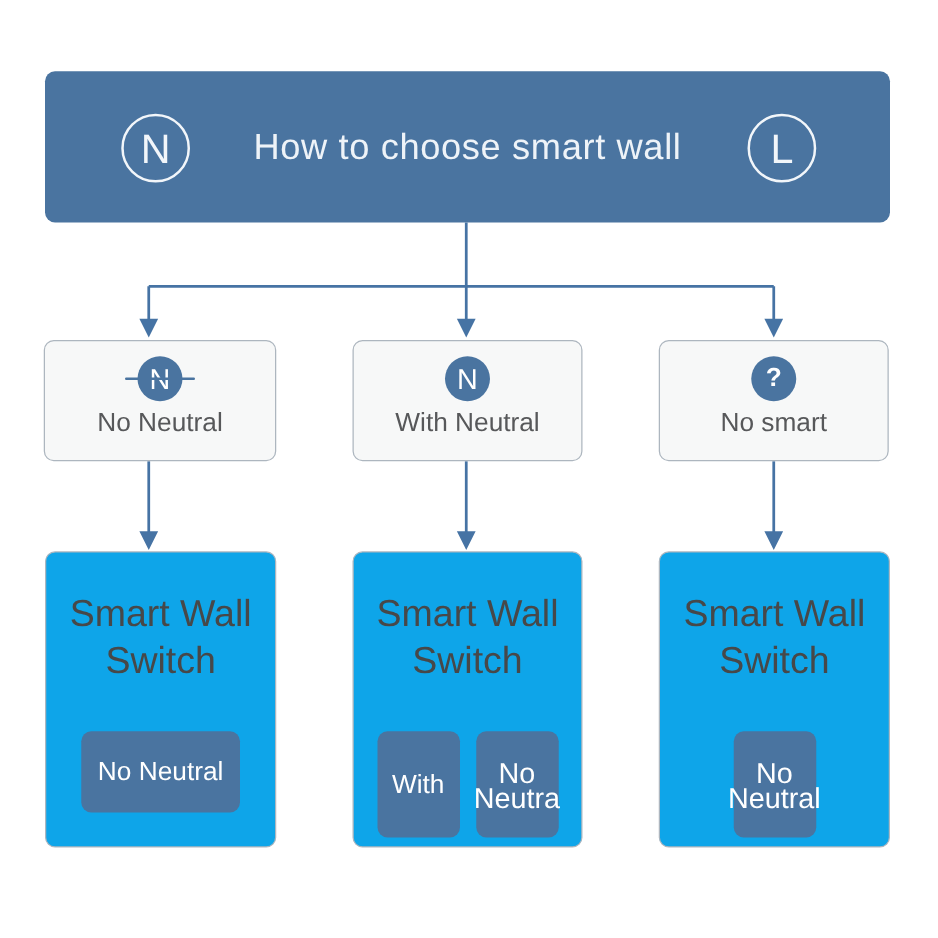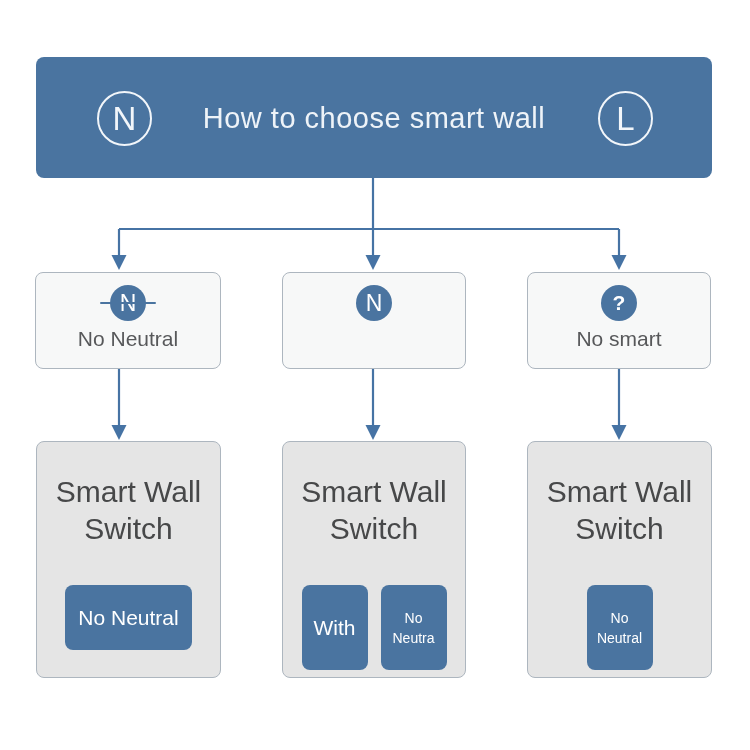--- a/index.html
+++ b/index.html
@@ -43,41 +43,41 @@
   }
   .badge-circle.q{font-weight:700;font-size:21px;}
   .strike-line{
     position:absolute;left:-10px;right:-10px;top:16.5px;height:2.6px;
     background:#4a74a0;border-radius:1px;
   }
   .option-label{margin-top:6px;color:#57585a;font-size:21px;}
   
   .result-box{
     position:absolute;top:441px;height:237px;box-sizing:border-box;
-    background:#e5e5e5;border:1.5px solid #adb6bf;border-radius:8px;
+    background:#0ea5e9;border:1.5px solid #adb6bf;border-radius:8px;
   }
   .res-left{left:36px;width:185px;}
   .res-mid{left:282px;width:184px;}
   .res-right{left:527px;width:185px;}
   .result-title{
     margin-top:31px;text-align:center;color:#474849;font-size:30px;line-height:37px;
   }
   .result-title span{display:block;}
   .badge-row{
     position:absolute;left:0;right:0;top:143px;
     display:flex;justify-content:center;gap:13px;
   }
   .pill{
     background:#4a74a0;border-radius:8px;color:#ffffff;
     display:flex;flex-direction:column;align-items:center;justify-content:center;
     text-align:center;
   }
   .pill.wide{width:127px;height:65px;font-size:21px;}
   .pill.square{width:66px;height:85px;font-size:21px;}
-  .pill.square.twoline{font-size:14px;line-height:20px;}
+  .pill.square.twoline{font-size:23px;line-height:20px;}
   .pill span{display:block;}
 </style>
 </head>
 <body>
 
 <div id="stage">
 
   <svg class="connectors" viewBox="0 0 750 750" aria-hidden="true">
     <g stroke="#4673a4" stroke-width="2.2" fill="none">
       <path d="M373 178 V229"></path>
@@ -120,20 +120,21 @@
     </div>
     <div class="option-label">No Neutral</div>
   </div>
 
   <div class="option-box opt-mid">
     <div class="badge-circle-wrap">
       <div class="badge-circle">
         <span>N</span>
       </div>
     </div>
+    <div class="option-label">With Neutral</div>
   </div>
 
   <div class="option-box opt-right">
     <div class="badge-circle-wrap">
       <div class="badge-circle q">
         <span>?</span>
       </div>
     </div>
     <div class="option-label">No smart</div>
   </div>

